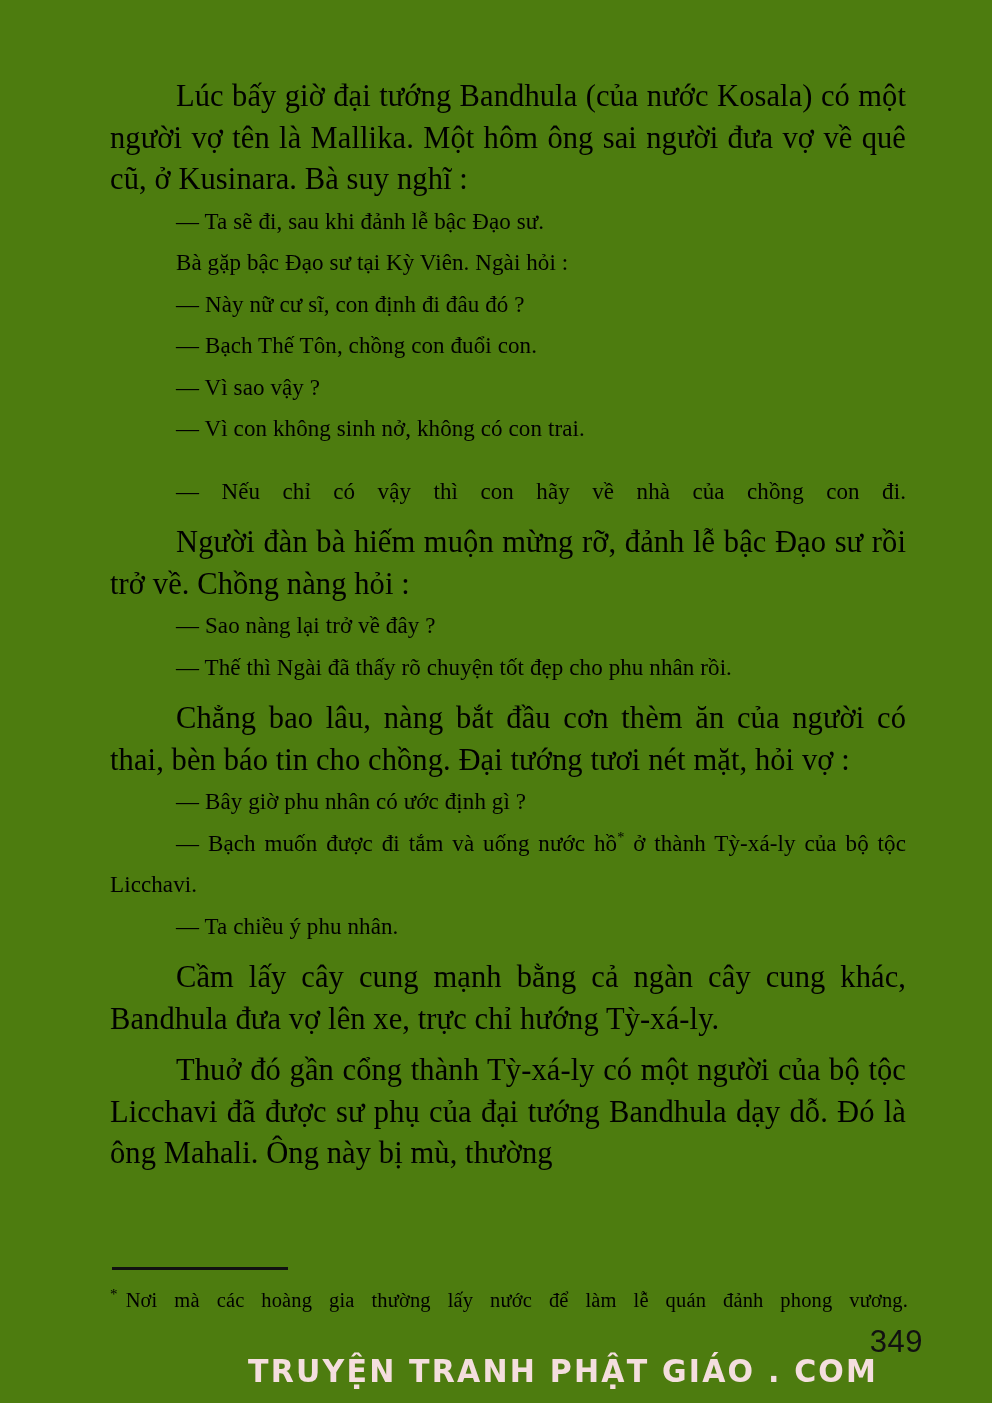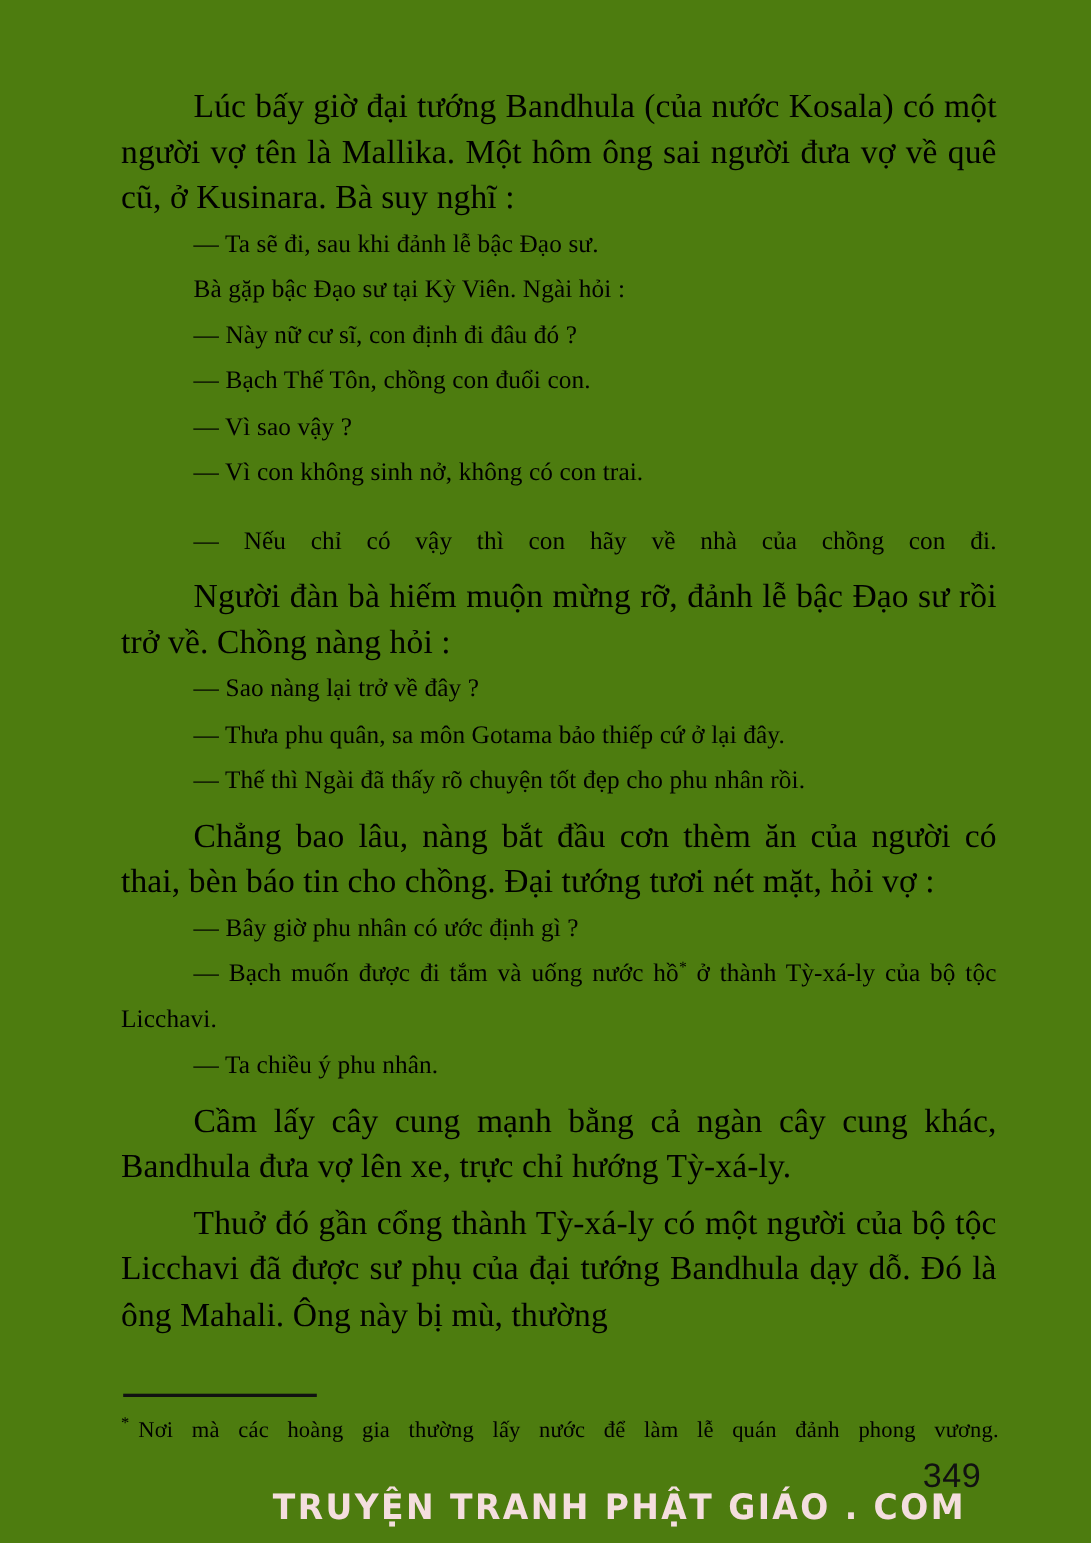--- a/index.html
+++ b/index.html
@@ -92,21 +92,21 @@
   .footnote .marker {
     font-size: 15px;
     vertical-align: super;
     line-height: 0;
     margin-right: 8px;
   }
 
   
   .folio {
     position: absolute;
-    right: 100px;
+    right: 69px;
     top: 1324px;
     font-family: "Liberation Sans", "DejaVu Sans", sans-serif;
     font-size: 31px;
     font-weight: 400;
     letter-spacing: 0.5px;
     color: #111111;
   }
 
   
   .watermark {
@@ -148,21 +148,20 @@
     <p class="dash">— Vì con không sinh nở, không có con trai.</p>
 
     <p class="dash full">— Nếu chỉ có vậy thì con hãy về nhà của chồng con đi.</p>
 
     <div class="gap-para"></div>
 
     <p class="para lastline-left">Người đàn bà hiếm muộn mừng rỡ, đảnh lễ bậc Đạo sư rồi trở về. Chồng nàng hỏi :</p>
 
     <p class="dash">— Sao nàng lại trở về đây ?</p>
 
-    <p class="dash wrap">— Thưa phu quân, sa môn Gotama bảo thiếp cứ ở lại đây.</p>
 
     <p class="dash wrap">— Thế thì Ngài đã thấy rõ chuyện tốt đẹp cho phu nhân rồi.</p>
 
     <div class="gap-para"></div>
 
     <p class="para lastline-left">Chẳng bao lâu, nàng bắt đầu cơn thèm ăn của người có thai, bèn báo tin cho chồng. Đại tướng tươi nét mặt, hỏi vợ :</p>
 
     <p class="dash">— Bây giờ phu nhân có ước định gì ?</p>
 
     <p class="dash wrap"><span>— Bạch muốn được đi tắm và uống nước hồ</span><sup class="fn">*</sup><span> ở thành Tỳ-xá-ly của bộ tộc Licchavi.</span></p>

